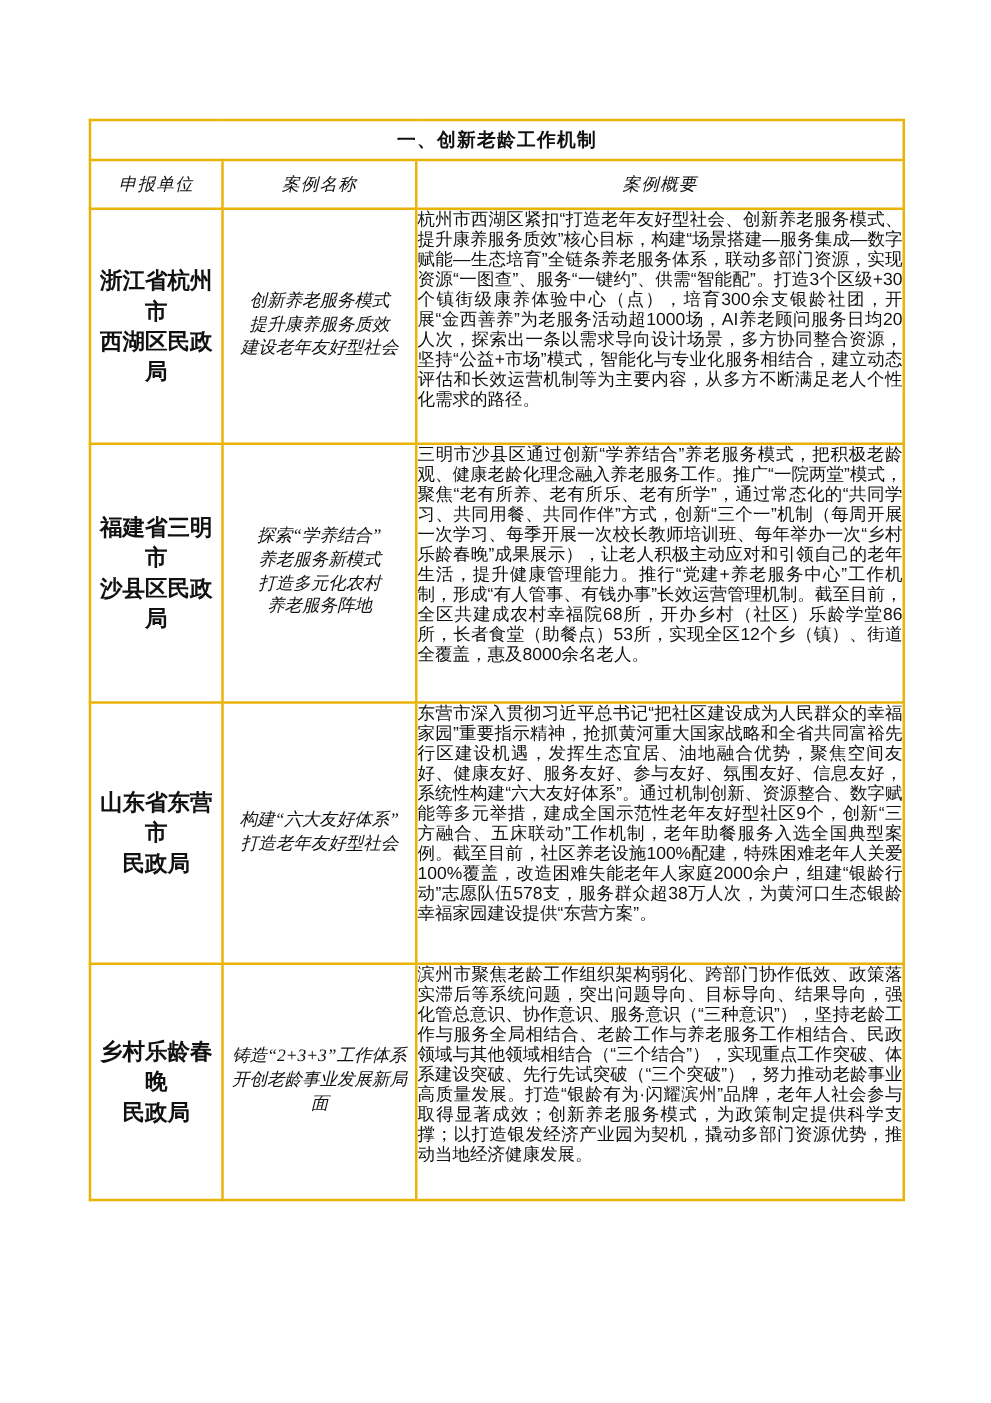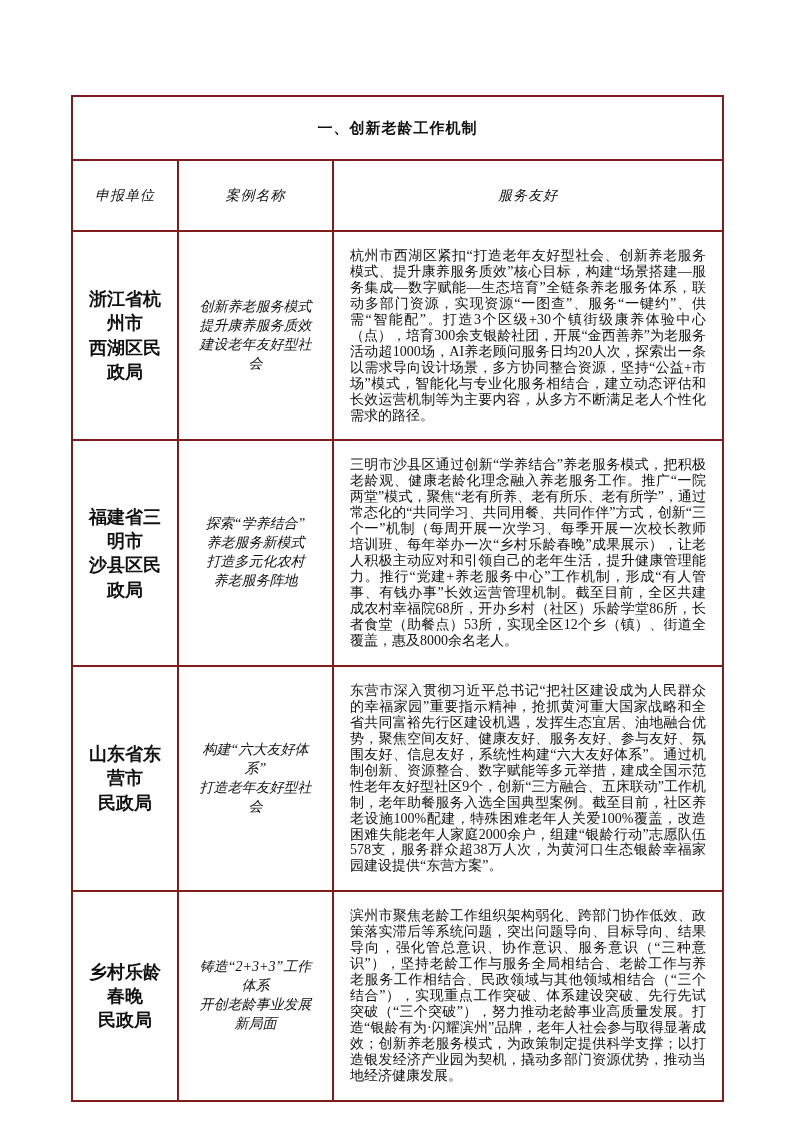--- a/index.html
+++ b/index.html
@@ -18,22 +18,22 @@
   }
   table.doc-table {
     position: absolute;
     left: 71px;
     top: 95px;
     width: 651px;
     border-collapse: collapse;
     table-layout: fixed;
   }
   table.doc-table td {
-    border: 2px solid #7f1d1d;
-    padding: 16px;
+    border: 2px solid #eab308;
+    padding: 0;
     overflow: hidden;
   }
   tr.title-row td {
     height: 30px;
     text-align: center;
     vertical-align: middle;
     font-weight: bold;
     font-size: 15px;
     font-family: "Liberation Serif", serif;
     letter-spacing: 1px;
@@ -62,21 +62,21 @@
     font-family: "Liberation Serif", serif;
     font-style: italic;
     font-size: 14px;
     line-height: 1.35;
     white-space: pre-line;
     margin-left: 10px;
   }
   td.summary-cell {
     vertical-align: top;
     text-align: justify;
-    font-family: Liberation Serif, serif;
+    font-family: Liberation Sans, sans-serif;
     font-size: 14px;
     line-height: 1.14;
     padding: 3px 4px 3px 5px;
     margin-left: 11px;
   }
   tr.row-1 { height: 188px; }
   tr.row-2 { height: 207px; }
   tr.row-3 { height: 209px; }
   tr.row-4 { height: 189px; }
 </style>
@@ -90,21 +90,21 @@
       <col style="width:155px">
       <col style="width:390px">
     </colgroup>
     <tbody>
       <tr class="title-row">
         <td colspan="3">一、创新老龄工作机制</td>
       </tr>
       <tr class="header-row">
         <td>申报单位</td>
         <td>案例名称</td>
-        <td>服务友好</td>
+        <td>案例概要</td>
       </tr>
       <tr class="row-1">
         <td class="unit-cell">浙江省杭州市
 西湖区民政局</td>
         <td class="case-cell">创新养老服务模式
 提升康养服务质效
 建设老年友好型社会</td>
         <td class="summary-cell">杭州市西湖区紧扣“打造老年友好型社会、创新养老服务模式、提升康养服务质效”核心目标，构建“场景搭建—服务集成—数字赋能—生态培育”全链条养老服务体系，联动多部门资源，实现资源“一图查”、服务“一键约”、供需“智能配”。打造3个区级+30个镇街级康养体验中心（点），培育300余支银龄社团，开展“金西善养”为老服务活动超1000场，AI养老顾问服务日均20人次，探索出一条以需求导向设计场景，多方协同整合资源，坚持“公益+市场”模式，智能化与专业化服务相结合，建立动态评估和长效运营机制等为主要内容，从多方不断满足老人个性化需求的路径。</td>
       </tr>
       <tr class="row-2">

